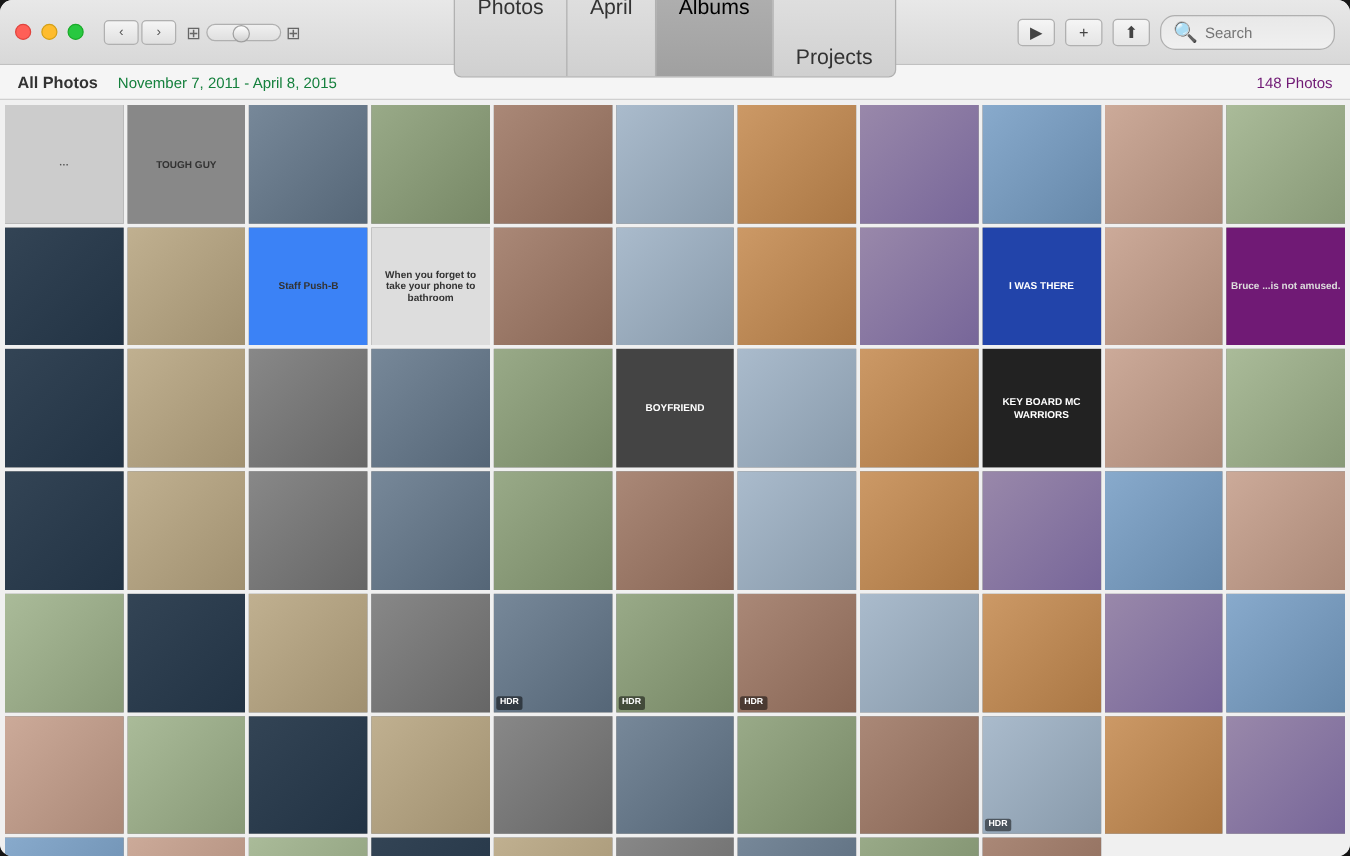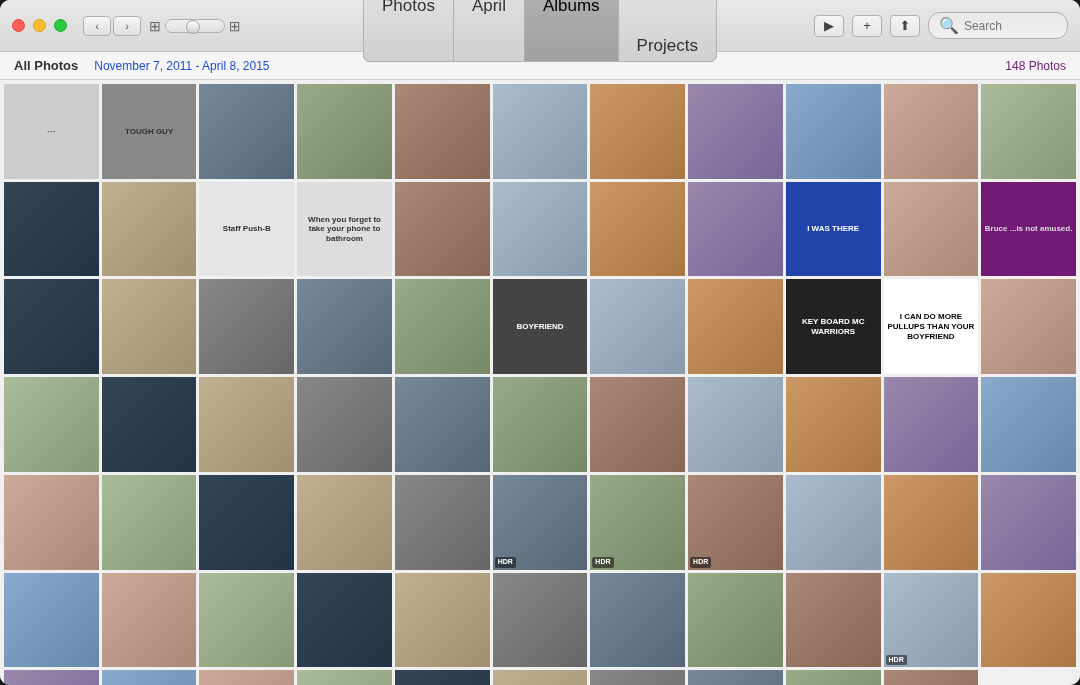--- a/index.html
+++ b/index.html
@@ -162,21 +162,21 @@
       gap: 16px;
       flex-shrink: 0;
     }
     .all-photos-label {
       font-size: 13px;
       font-weight: 600;
       color: #333;
     }
     .date-range {
       font-size: 12px;
-      color: #1d4ed8;
+      color: #15803d;
     }
     .photo-count {
       margin-left: auto;
       font-size: 12px;
       color: #701a75;
     }
     .photo-grid-container {
       flex: 1;
       overflow-y: auto;
       background: #f0f0f0;
@@ -302,21 +302,21 @@
         <div class="photo-cell">
           <div class="photo-inner" style="background: linear-gradient(135deg, rgb(170, 187, 153), rgb(136, 153, 119)); color: rgb(255, 255, 255); padding: 2px; line-height: 1.2;"></div>
         </div>
         <div class="photo-cell">
           <div class="photo-inner" style="background: linear-gradient(135deg, rgb(51, 68, 85), rgb(34, 51, 68)); color: rgb(255, 255, 255); padding: 2px; line-height: 1.2;"></div>
         </div>
         <div class="photo-cell">
           <div class="photo-inner" style="background: linear-gradient(135deg, rgb(192, 176, 144), rgb(160, 144, 112)); color: rgb(255, 255, 255); padding: 2px; line-height: 1.2;"></div>
         </div>
         <div class="photo-cell">
-          <div class="photo-inner" style="background: #e5e5e5; color: rgb(51, 51, 51); padding: 2px; line-height: 1.2;">Staff Push-B</div>
+          <div class="photo-inner" style="background: #3b82f6; color: rgb(51, 51, 51); padding: 2px; line-height: 1.2;">Staff Push-B</div>
         </div>
         <div class="photo-cell">
           <div class="photo-inner" style="background: rgb(221, 221, 221); color: rgb(51, 51, 51); padding: 2px; line-height: 1.2;">When you forget
 to take your
 phone to bathroom</div>
         </div>
         <div class="photo-cell">
           <div class="photo-inner" style="background: linear-gradient(135deg, rgb(170, 136, 119), rgb(136, 102, 85)); color: rgb(255, 255, 255); padding: 2px; line-height: 1.2;"></div>
         </div>
         <div class="photo-cell">
@@ -361,27 +361,20 @@
         </div>
         <div class="photo-cell">
           <div class="photo-inner" style="background: linear-gradient(135deg, rgb(204, 153, 102), rgb(170, 119, 68)); color: rgb(51, 51, 51); padding: 2px; line-height: 1.2;"></div>
         </div>
         <div class="photo-cell">
           <div class="photo-inner" style="background: rgb(34, 34, 34); color: rgb(255, 255, 255); padding: 2px; line-height: 1.2;">KEY BOARD
 MC
 WARRIORS</div>
         </div>
         <div class="photo-cell">
-          <div class="photo-inner" style="background: rgb(255, 255, 255); color: rgb(0, 0, 0); padding: 2px; line-height: 1.2;">I CAN DO
-MORE
-PULLUPS
-THAN YOUR
-BOYFRIEND</div>
-        </div>
-        <div class="photo-cell">
           <div class="photo-inner" style="background: linear-gradient(135deg, rgb(204, 170, 153), rgb(170, 136, 119)); color: rgb(255, 255, 255); padding: 2px; line-height: 1.2;"></div>
         </div>
         <div class="photo-cell">
           <div class="photo-inner" style="background: linear-gradient(135deg, rgb(170, 187, 153), rgb(136, 153, 119)); color: rgb(255, 255, 255); padding: 2px; line-height: 1.2;"></div>
         </div>
         <div class="photo-cell">
           <div class="photo-inner" style="background: linear-gradient(135deg, rgb(51, 68, 85), rgb(34, 51, 68)); color: rgb(255, 255, 255); padding: 2px; line-height: 1.2;"></div>
         </div>
         <div class="photo-cell">
           <div class="photo-inner" style="background: linear-gradient(135deg, rgb(192, 176, 144), rgb(160, 144, 112)); color: rgb(255, 255, 255); padding: 2px; line-height: 1.2;"></div>

